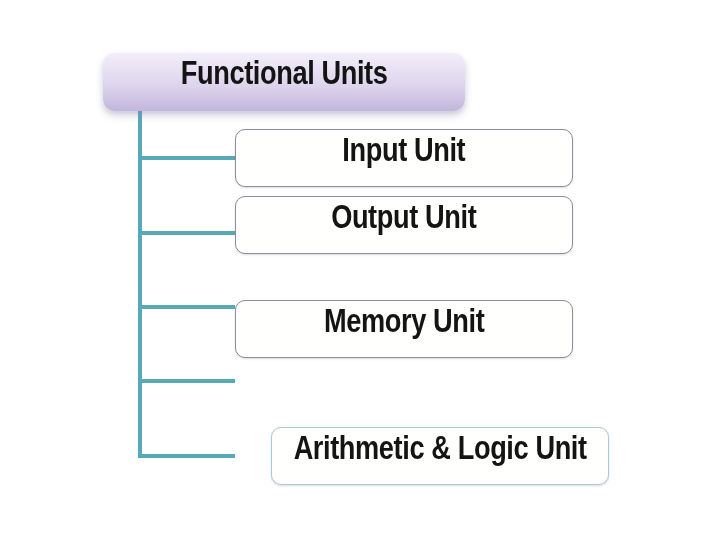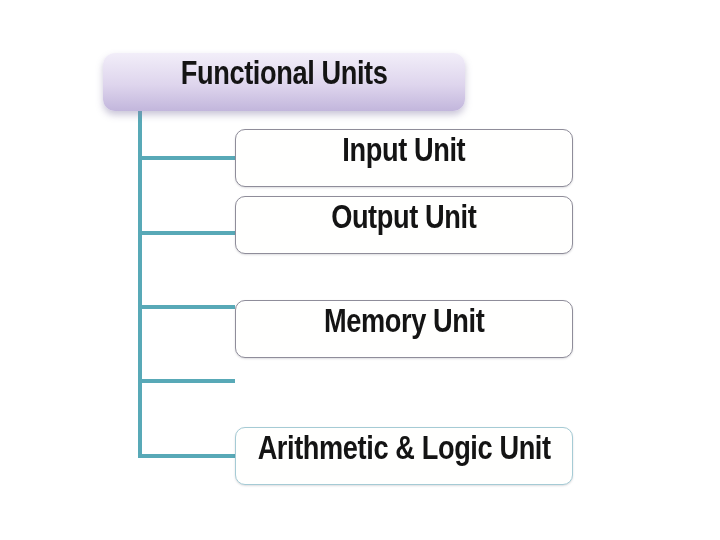--- a/index.html
+++ b/index.html
@@ -76,21 +76,21 @@
     border-radius: 10px;
     box-shadow: 0 1px 2px rgba(60, 60, 80, 0.18);
     display: flex;
     align-items: flex-start;
     justify-content: center;
   }
   .child-node.c1 { top: 129px; }
   .child-node.c2 { top: 196px; }
   .child-node.c3 { top: 290px; margin-top: 10px; }
   .child-node.c4 { top: 352px; }
-  .child-node.c5 { top: 427px; border-color: var(--alu-border, #a5cbd5); }
+  .child-node.c5 { top: 427px; border-color: var(--alu-border, #a5cbd5); margin-left: 36px; }
 </style>
 </head>
 <body>
 
 <div class="canvas">
 
   <div class="trunk"></div>
   <div class="branch b1"></div>
   <div class="branch b2"></div>
   <div class="branch b3"></div>

